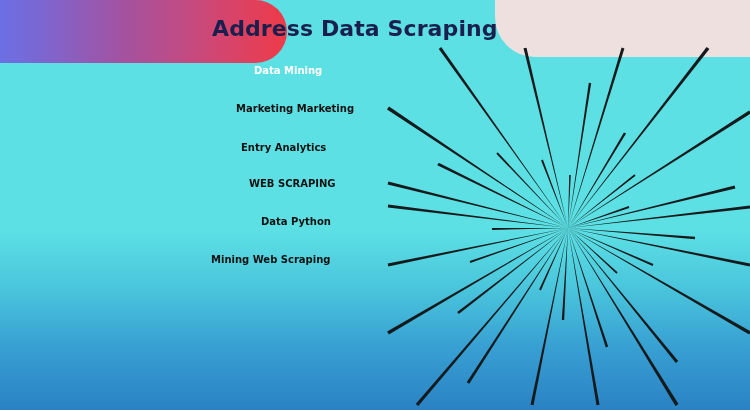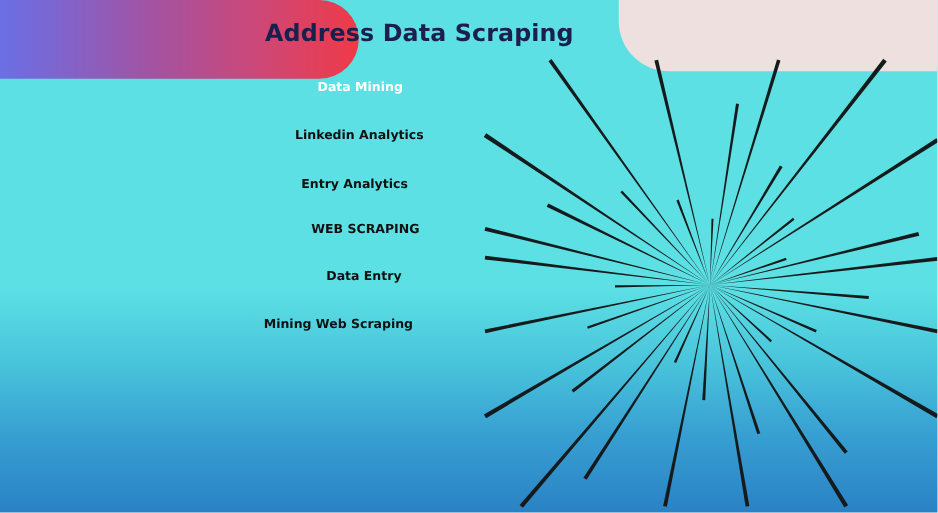--- a/index.html
+++ b/index.html
@@ -14,21 +14,21 @@
     border-radius: 0 32px 32px 0;
     background: linear-gradient(to right, #5a78f8 0%, #7c66d0 25%, #a452a0 50%, #cc4878 75%, #ef3a48 100%);
     border-bottom-left-radius: 24px;
   }
   .cloud {
     position: absolute; left: 495px; top: -20px; width: 280px; height: 77px;
     background: #ede0de; border-bottom-left-radius: 40px;
   }
   .title {
     position: absolute; left: 212px; top: 16px;
-    font-size: 19px; font-weight: bold; color: #1a1f4e; white-space: nowrap;
+    font-size: 22px; font-weight: bold; color: #1a1f4e; white-space: nowrap;
     letter-spacing: 0.1px;
   }
   .item {
     position: absolute; font-size: 10px; font-weight: bold; white-space: nowrap; color: #111;
   }
   .item.light { color: #ffffff; }
   svg.burst { position: absolute; left: 0; top: 0; }
 </style>
 </head>
 <body>
@@ -71,19 +71,19 @@
       <polygon points="568.0,228.0 591.2,83.2 588.8,82.8" fill="#151a1c"></polygon>
       <polygon points="568.0,228.0 626.1,133.6 623.9,132.4" fill="#151a1c"></polygon>
       <polygon points="568.0,228.0 635.6,175.8 634.4,174.2" fill="#151a1c"></polygon>
       <polygon points="568.0,228.0 629.3,207.9 628.7,206.1" fill="#151a1c"></polygon>
       <polygon points="568.0,228.0 652.6,266.0 653.4,264.0" fill="#151a1c"></polygon>
       <polygon points="568.0,228.0 616.4,273.7 617.6,272.3" fill="#151a1c"></polygon>
     </svg>
   <div class="title">Address Data Scraping</div>
   <div id="items">
       <div class="item light" style="left: 254px; top: 65px;">Data Mining</div>
-      <div class="item" style="left: 236px; top: 103px;">Linkedin Analytics</div>
+      <div class="item" style="left: 236px; top: 103px;">Marketing Marketing</div>
       <div class="item" style="left: 241px; top: 142px;">Entry Analytics</div>
       <div class="item" style="left: 249px; top: 178px;">WEB SCRAPING</div>
-      <div class="item" style="left: 261px; top: 216px;">Data Entry</div>
+      <div class="item" style="left: 261px; top: 216px;">Data Python</div>
       <div class="item" style="left: 211px; top: 254px;">Mining Web Scraping</div>
     </div>
 </div>
 
 </body></html>

